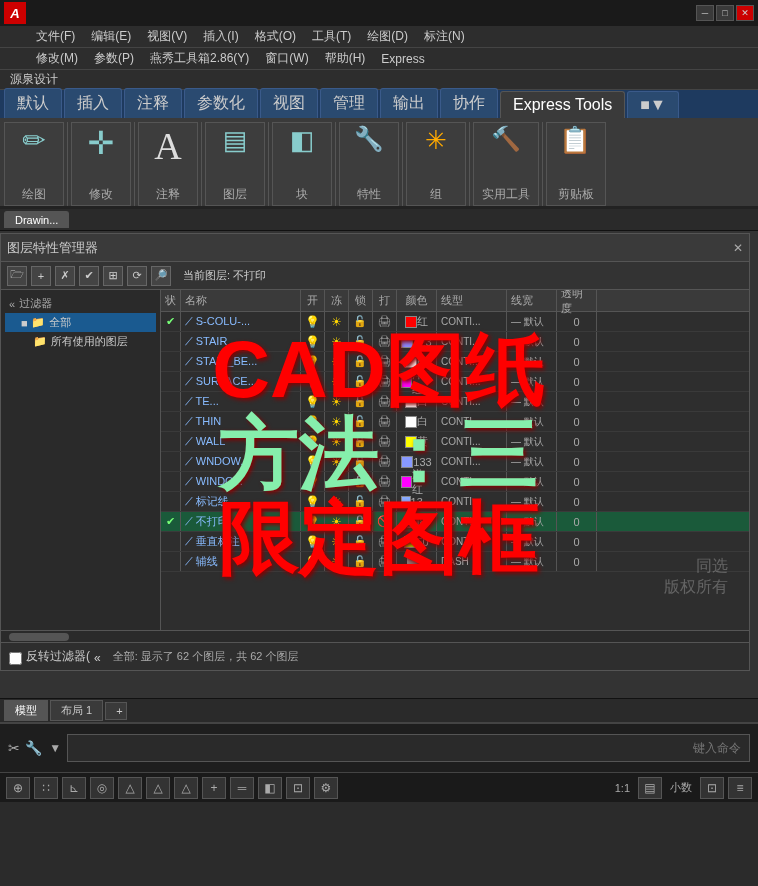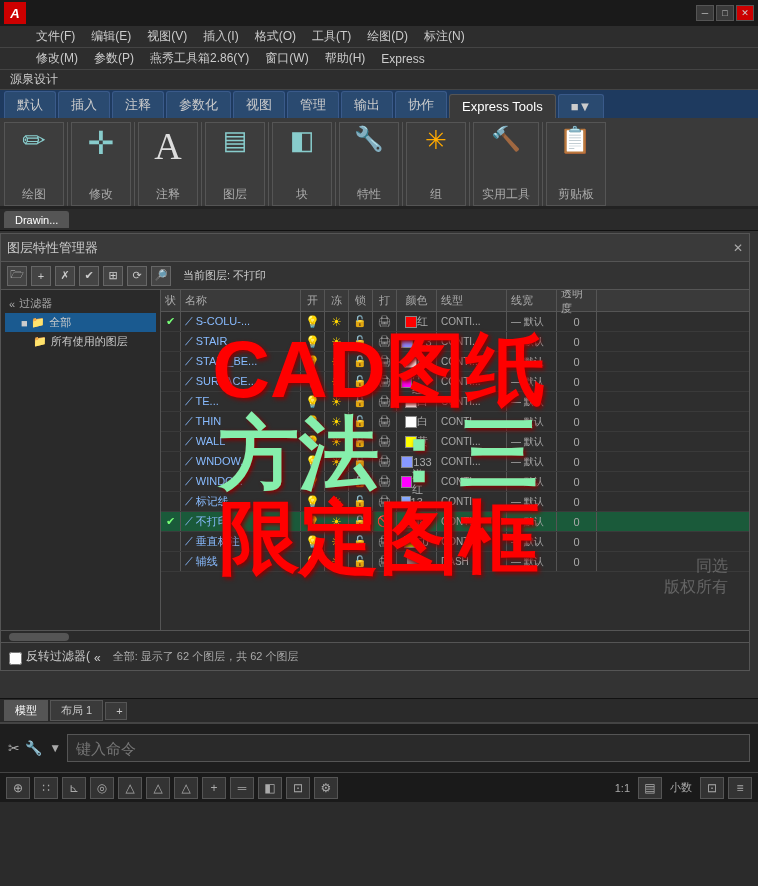--- a/index.html
+++ b/index.html
@@ -98,21 +98,21 @@
     .ribbon-tabs {
       background: #1e3a5f;
       height: 28px;
       display: flex;
       align-items: flex-end;
       padding: 0 4px;
       gap: 2px;
     }
     .ribbon-tab {
       padding: 4px 12px 4px 12px;
-      font-size: 13px;
+      font-size: 16px;
       color: #ccc;
       cursor: pointer;
       background: #2a4a70;
       border-top-left-radius: 3px;
       border-top-right-radius: 3px;
       border: 1px solid #3a5a8a;
       border-bottom: none;
     }
     .ribbon-tab.active {
       background: #3a3a3a;
@@ -953,21 +953,21 @@
 <div class="model-tab-bar">
   <div class="model-tab active">模型</div>
   <div class="model-tab">布局 1</div>
   <div class="model-tab" style="width:20px; text-align:center;">+</div>
 </div>
 
 <div style="background:#1e1e1e; height:50px; display:flex; align-items:center; padding:0 8px; gap:6px; border-top:2px solid #444;">
   <span style="color:#aaa; font-size:14px; cursor:pointer;">✂</span>
   <span style="color:#aaa; font-size:14px; cursor:pointer;">🔧</span>
   <span style="color:#aaa; font-size:12px; cursor:pointer;">▼</span>
-  <input type="text" class="cmd-input" style="flex: 1 1 0%; background: rgb(42, 42, 42); border: 1px solid rgb(85, 85, 85); color: rgb(204, 204, 204); font-size: 15px; padding: 4px 8px; height: 28px; font-family: inherit;" placeholder="键入命令">
+  <input type="text" class="cmd-input" style="flex: 1 1 0%; background: rgb(42, 42, 42); border: 1px solid rgb(85, 85, 85); color: rgb(204, 204, 204); font-size: 12px; padding: 4px 8px; height: 28px; font-family: inherit; text-align: right;" placeholder="键入命令">
 </div>
 
 <div class="bottom-toolbar">
   <div class="bt-btn">⊕</div>
   <div class="bt-btn">∷</div>
   <div class="bt-btn">⊾</div>
   <div class="bt-btn">◎</div>
   <div class="bt-btn">△</div>
   <div class="bt-btn">△</div>
   <div class="bt-btn">△</div>

